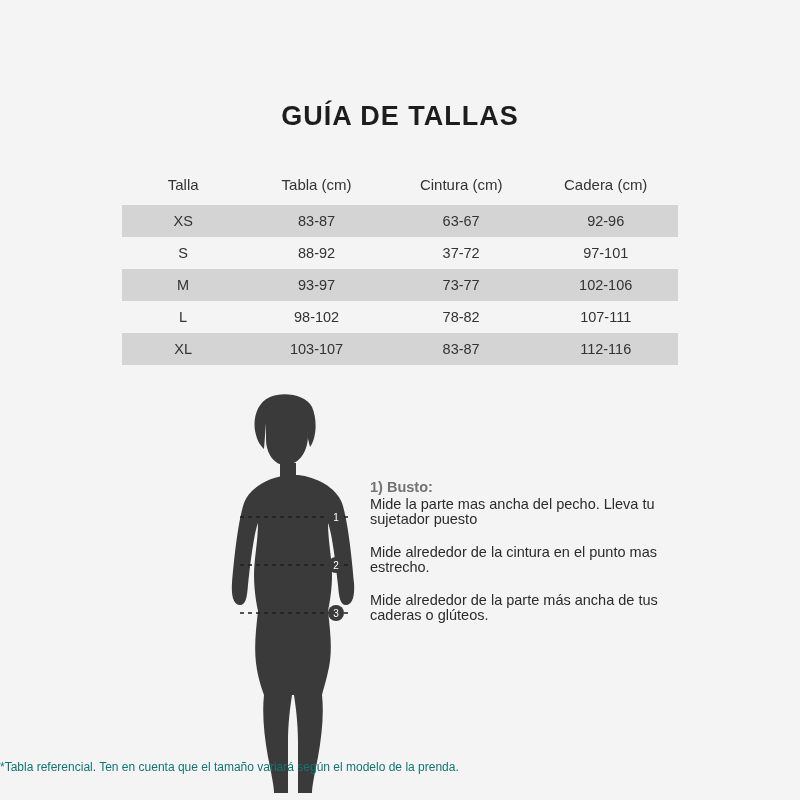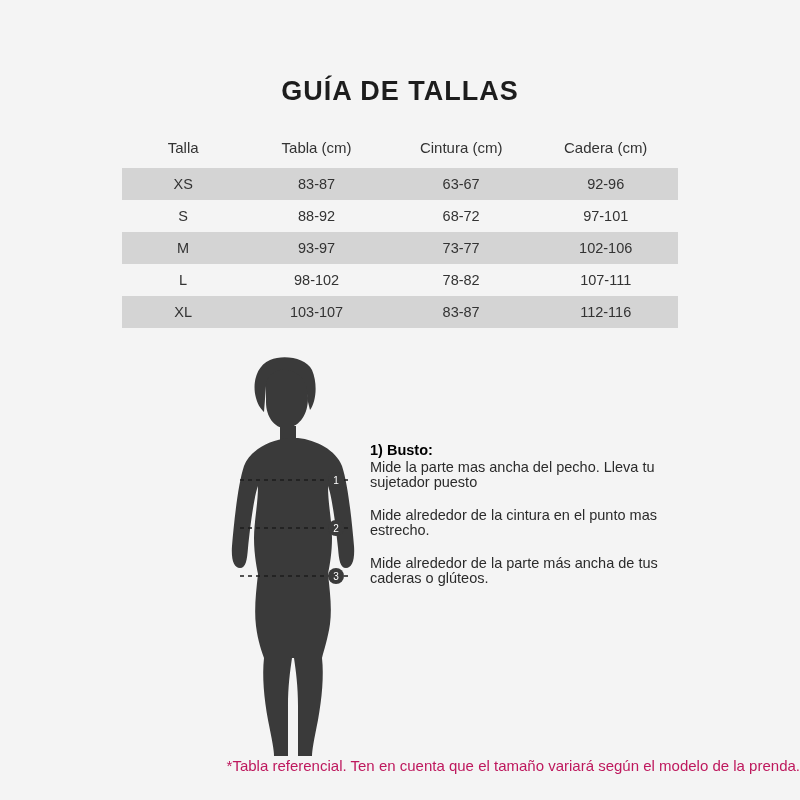--- a/index.html
+++ b/index.html
@@ -19,26 +19,26 @@
     width: 800px;
     height: 800px;
     box-sizing: border-box;
   }
   .title {
     text-align: center;
     font-size: 27px;
     font-weight: bold;
     letter-spacing: 1px;
     color: #1d1d1d;
-    padding-top: 76px;
+    padding-top: 101px;
   }
 
   
   .table-wrap {
-    margin: 26px auto 0 auto;
+    margin: 38px auto 0 auto;
     width: 556px;
   }
   table.sizes {
     width: 100%;
     border-collapse: collapse;
     font-size: 14.5px;
     color: #333;
   }
   table.sizes th {
     font-weight: normal;
@@ -81,37 +81,37 @@
     left: 370px;
     top: 96px;
     width: 330px;
   }
   .legend-block {
     margin-bottom: 18px;
   }
   .legend-head {
     font-size: 14.5px;
     font-weight: bold;
-    color: #000000;
+    color: #737373;
     margin-bottom: 2px;
   }
   .legend-body {
     font-size: 14.5px;
     line-height: 15px;
     color: #2b2b2b;
   }
 
   .footnote {
     position: absolute;
     bottom: 26px;
     left: 0;
     width: 800px;
-    text-align: right;
-    font-size: 15px;
-    color: #be185d;
+    text-align: left;
+    font-size: 12px;
+    color: #0f766e;
   }
 </style>
 </head>
 <body>
 
 <div class="page">
 
   <div class="title">GUÍA DE TALLAS</div>
 
   <div class="table-wrap">
@@ -133,21 +133,21 @@
       <tbody>
         <tr class="shaded">
           <td>XS</td>
           <td>83-87</td>
           <td>63-67</td>
           <td>92-96</td>
         </tr>
         <tr class="plain">
           <td>S</td>
           <td>88-92</td>
-          <td>68-72</td>
+          <td>37-72</td>
           <td>97-101</td>
         </tr>
         <tr class="shaded">
           <td>M</td>
           <td>93-97</td>
           <td>73-77</td>
           <td>102-106</td>
         </tr>
         <tr class="plain">
           <td>L</td>

